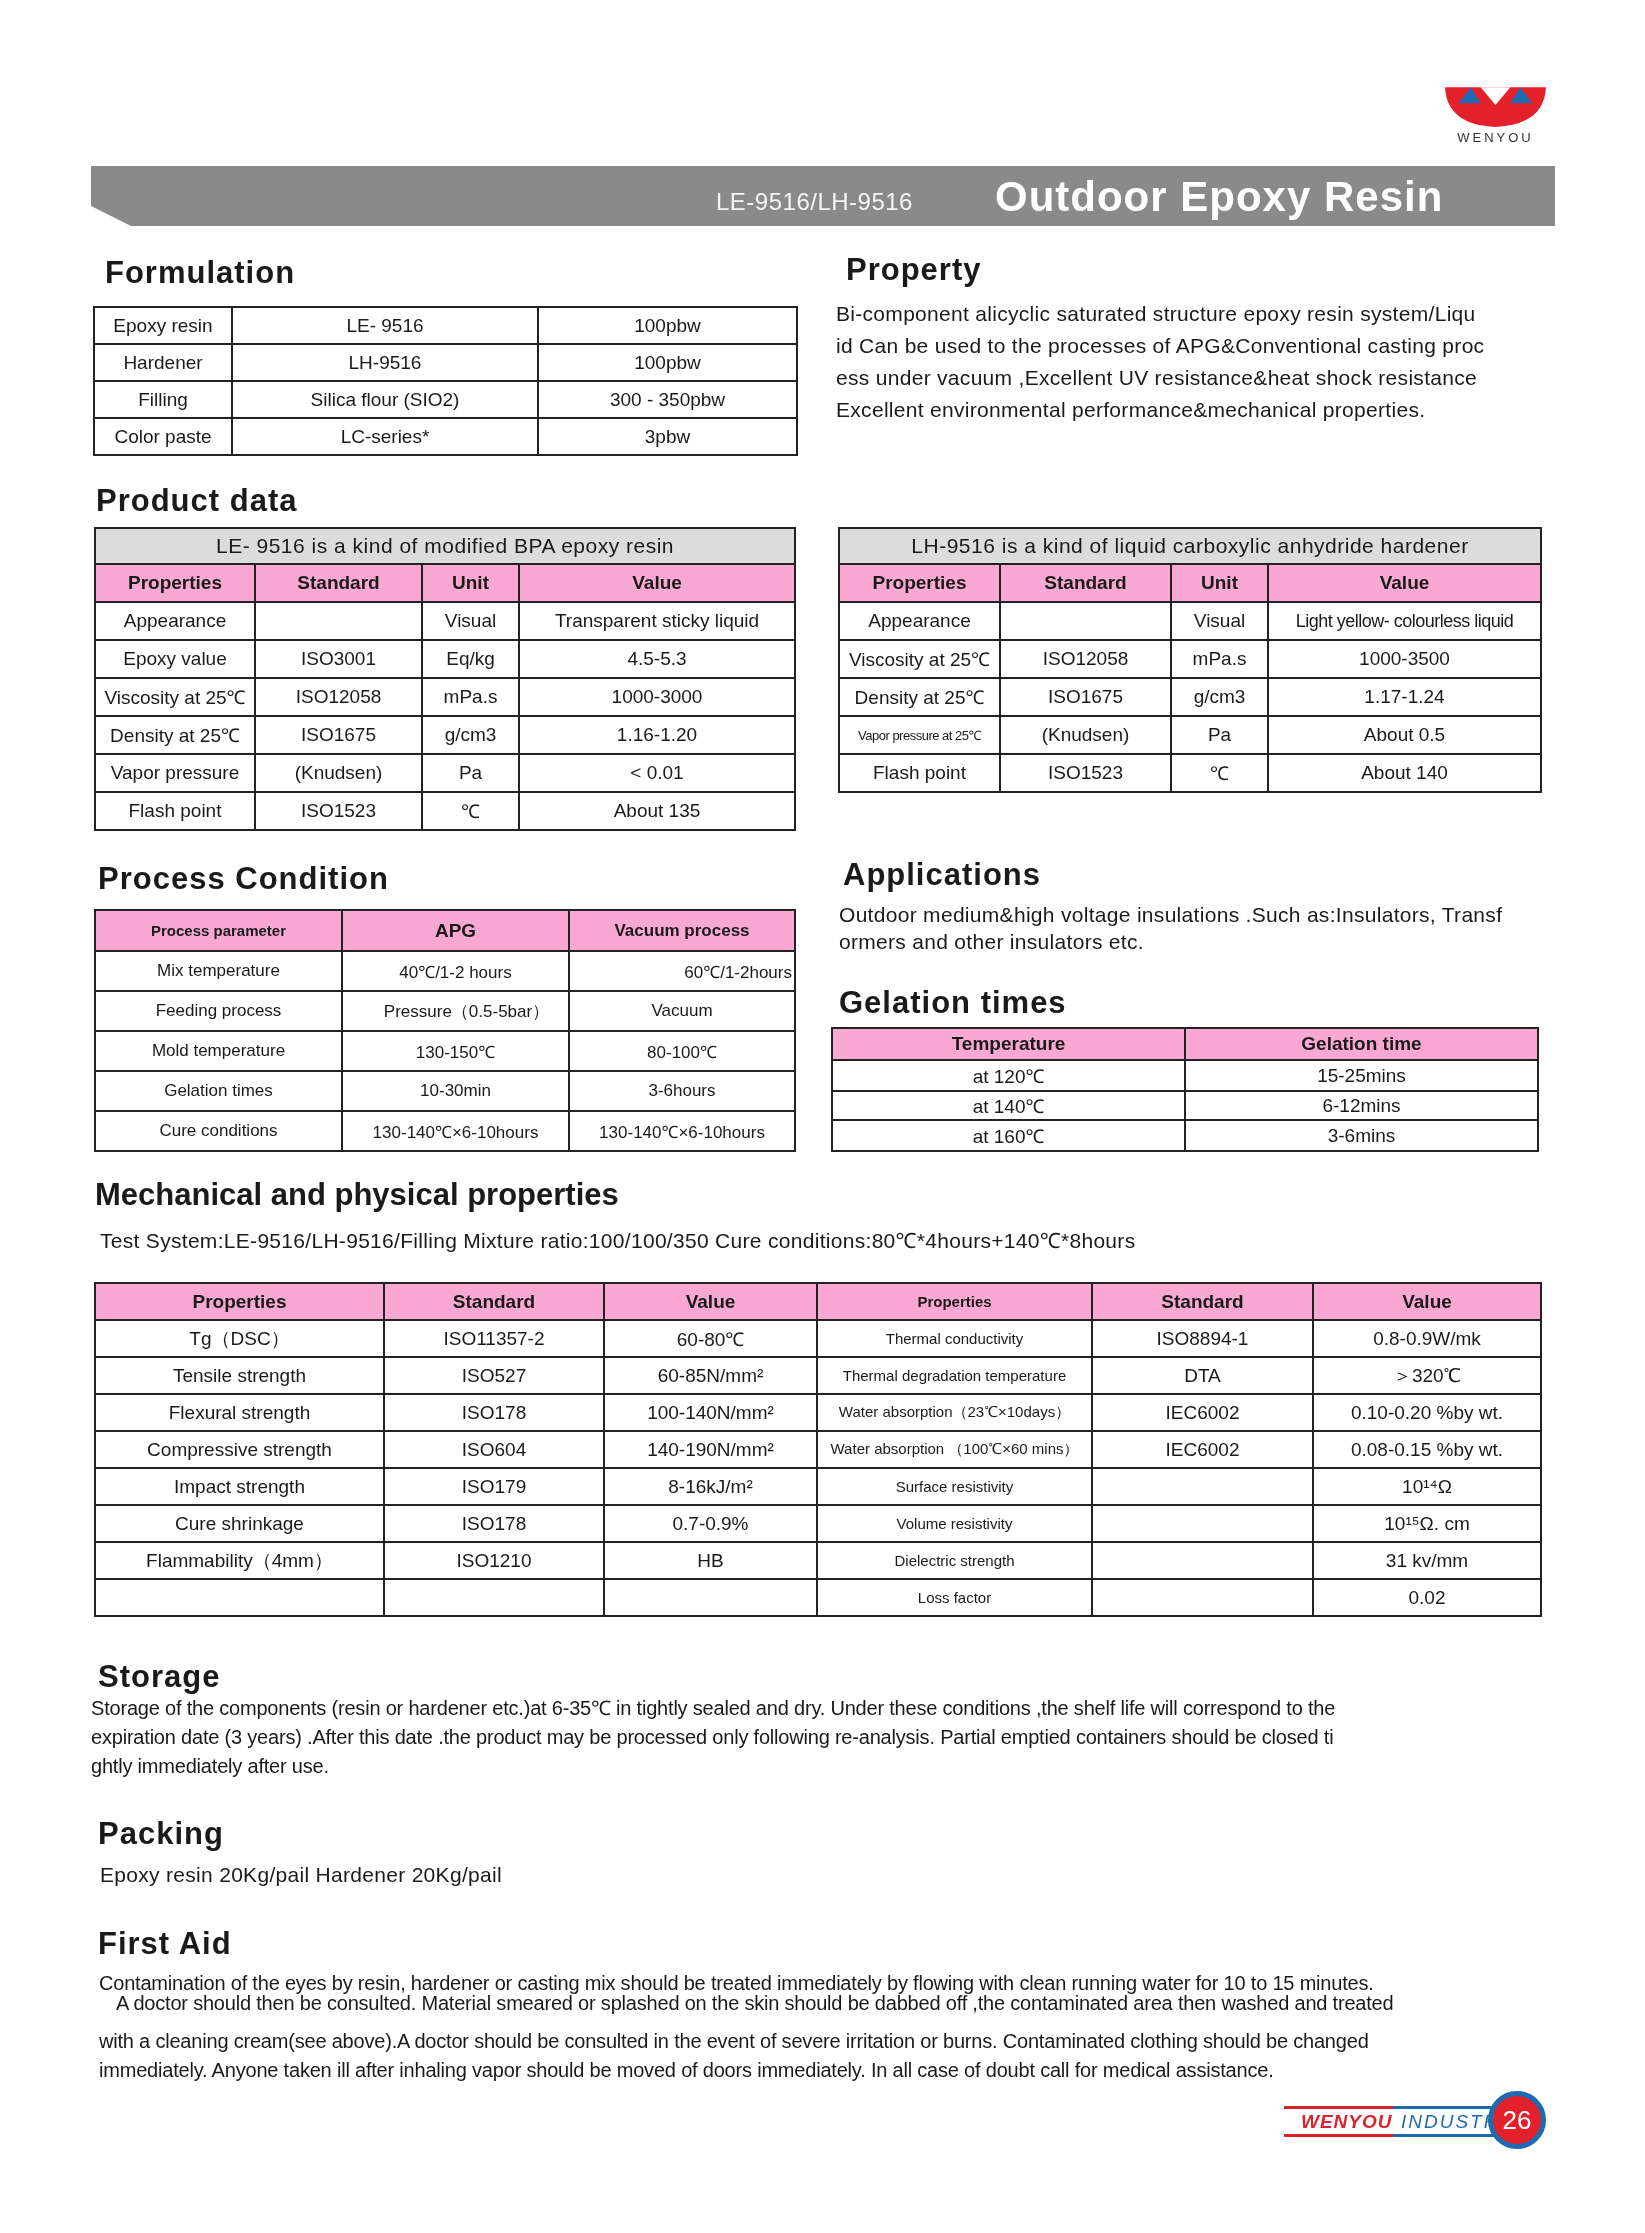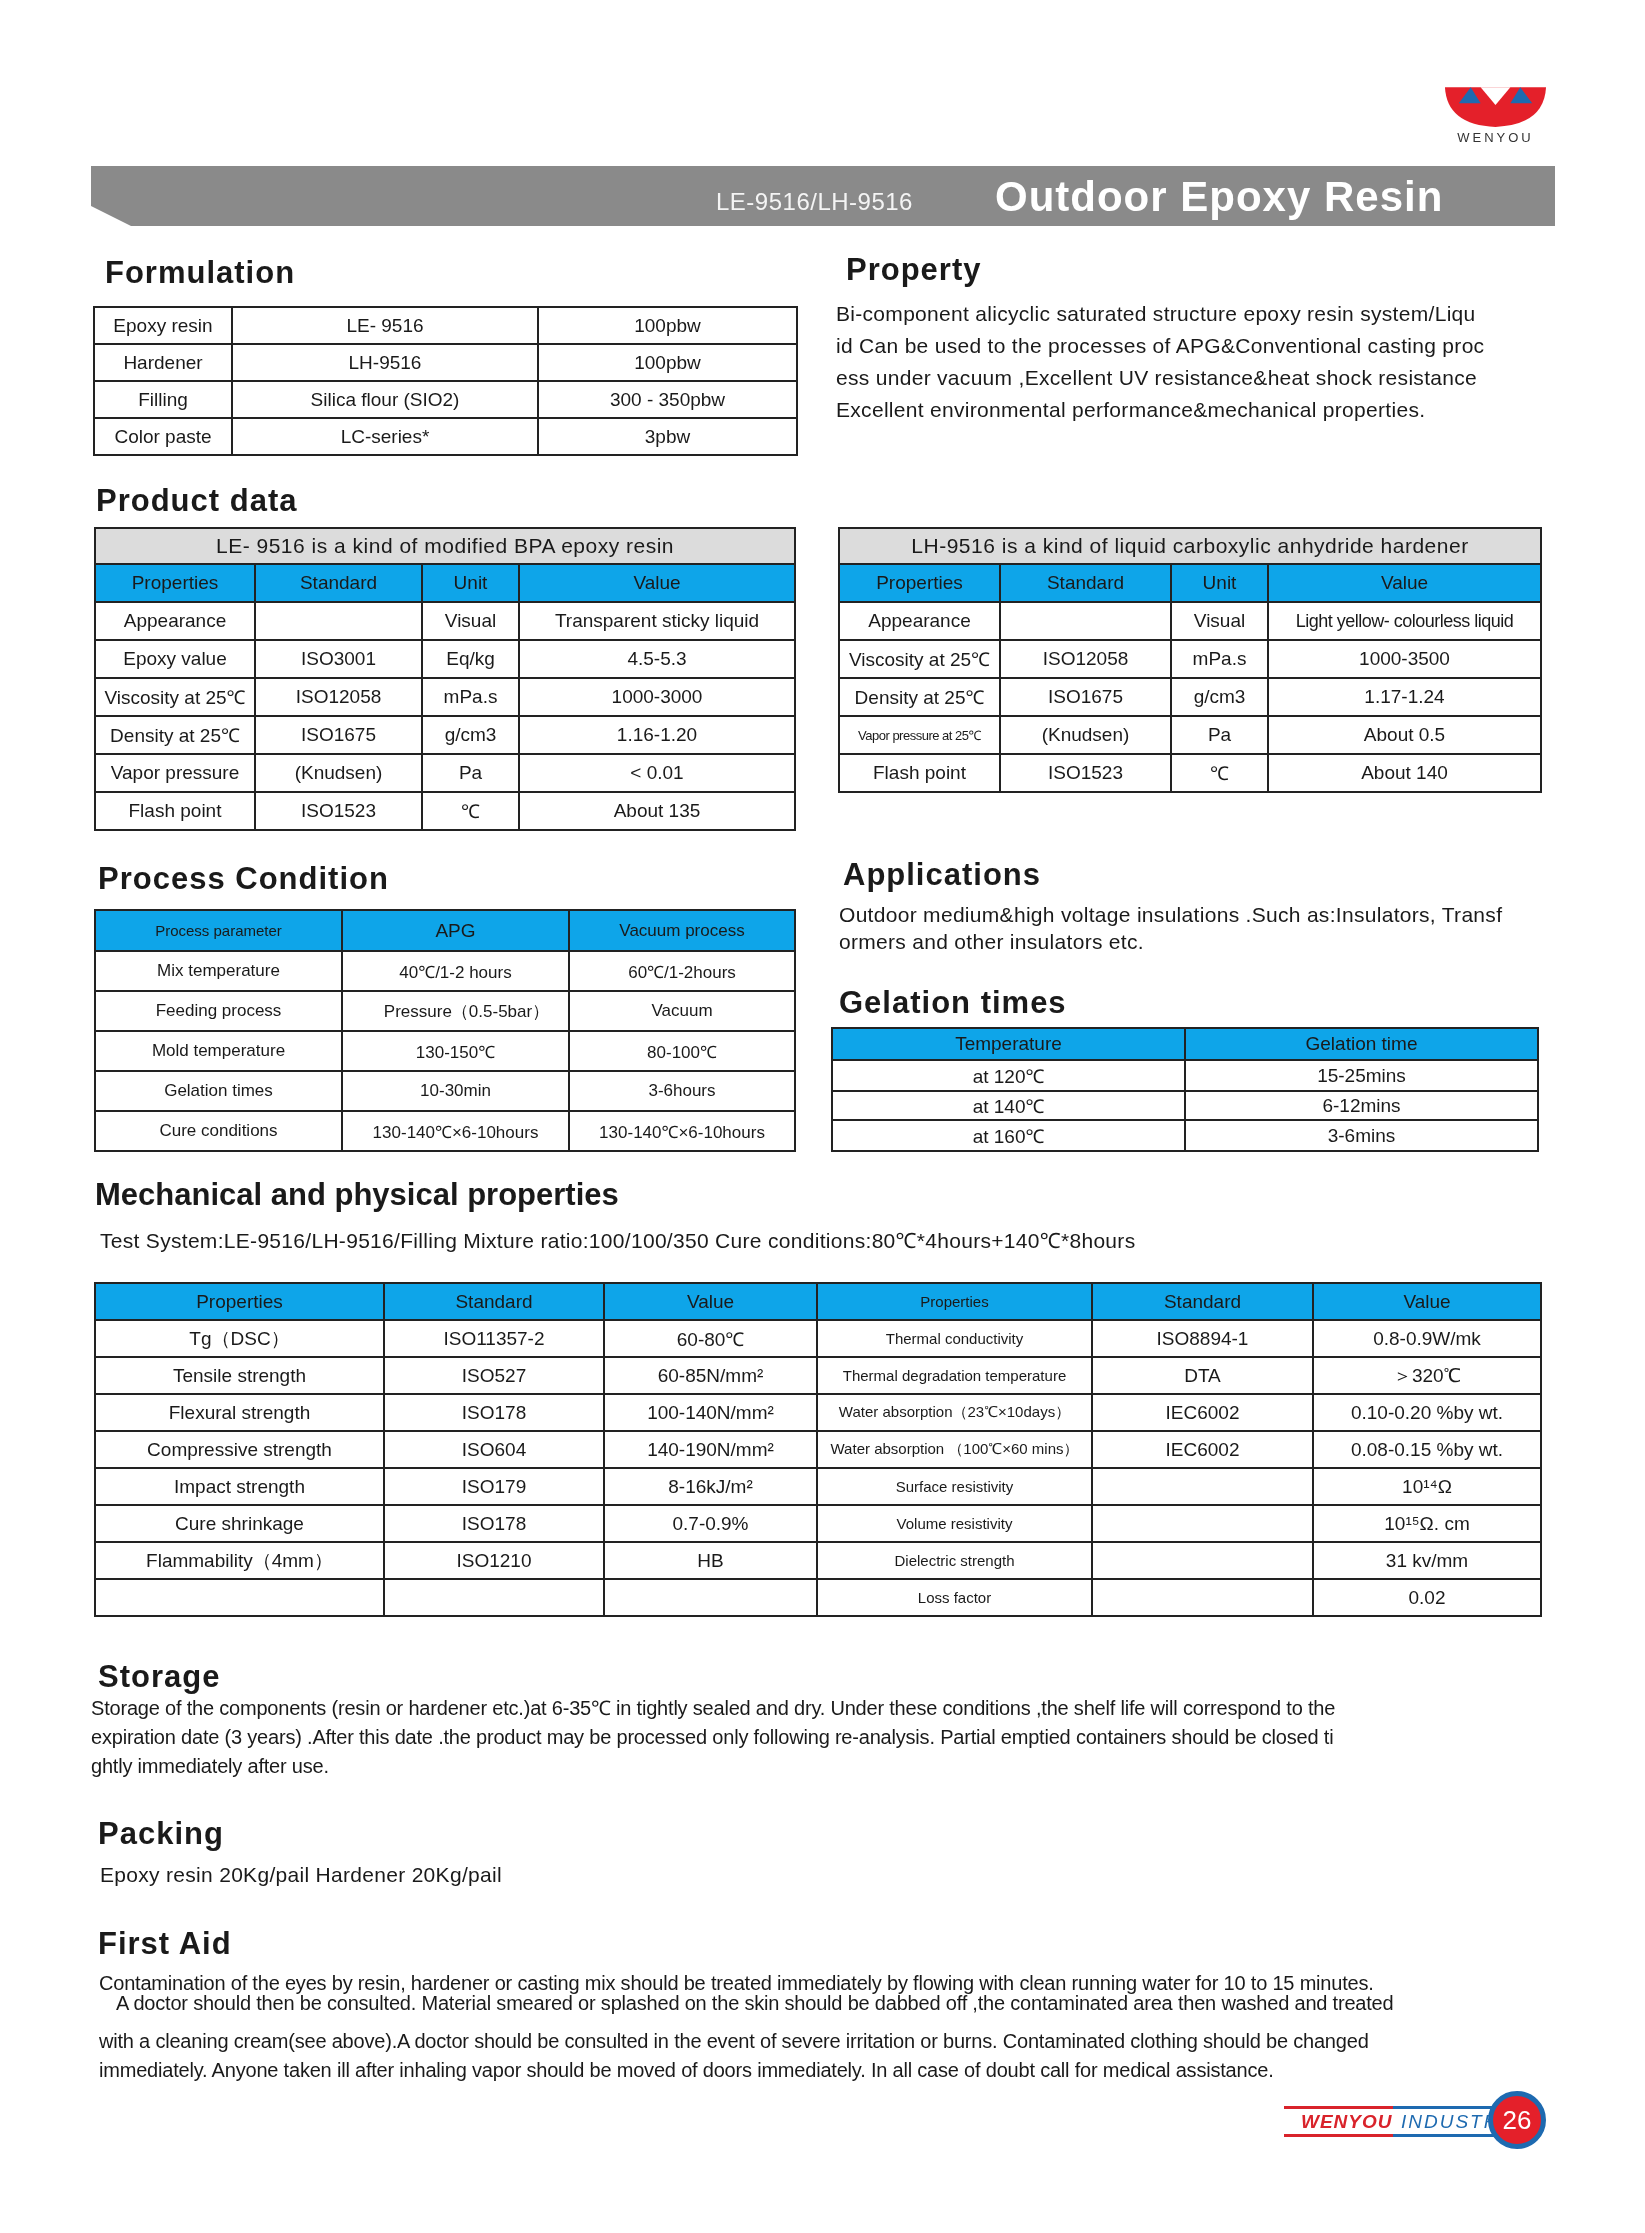--- a/index.html
+++ b/index.html
@@ -21,21 +21,21 @@
   h2 { position: absolute; font-size: 31px; font-weight: bold; color: #1a1a1a; letter-spacing: 1px; }
 
   
   .para { position: absolute; font-size: 21px; line-height: 32px; color: #1a1a1a; letter-spacing: 0.3px; }
   .para-dense { font-size: 20px; line-height: 29px; letter-spacing: -0.2px; }
 
   
   table { position: absolute; border-collapse: collapse; table-layout: fixed; }
   td, th { border: 2px solid #222; text-align: center; vertical-align: middle; font-weight: normal;
            font-size: 19px; color: #1a1a1a; padding: 0 2px; white-space: nowrap; overflow: hidden; }
-  th.hd, td.hd { background: #0ea5e9; }
+  th.hd, td.hd { background: #f9a8d4; font-weight: bold; }
   .cap { background: #dcdcdc; font-size: 21px; letter-spacing: 0.5px; }
   .small { font-size: 15px; margin-top: 18px; }
   .xsmall { font-size: 13px; letter-spacing: -0.5px; }
 
   
   .footer-line-red { left: 1284px; top: 2106px; width: 109px; height: 3px; background: #d9232b; }
   .footer-line-blue { left: 1393px; top: 2106px; width: 109px; height: 3px; background: #1e6ab0; }
   .footer-line-red2 { left: 1284px; top: 2134px; width: 109px; height: 3px; background: #d9232b; }
   .footer-line-blue2 { left: 1393px; top: 2134px; width: 109px; height: 3px; background: #1e6ab0; }
   .footer-w { left: 1301px; top: 2111px; font-size: 19px; font-style: italic; font-weight: bold; color: #d9232b; letter-spacing: 1px; }
@@ -214,21 +214,21 @@
     </colgroup>
   <tbody>
       <tr style="height:41px">
     <td class="hd small">Process parameter</td>
     <td class="hd">APG</td>
     <td class="hd small" style="font-size:17px;">Vacuum process</td>
   </tr>
   <tr style="height:40px">
     <td class="small" style="font-size:17px;">Mix temperature</td>
     <td style="font-size:17px;">40℃/1-2 hours</td>
-    <td style="font-size:17px;">60℃/1-2hours</td>
+    <td style="font-size:17px;text-align:right;">60℃/1-2hours</td>
   </tr>
   <tr style="height:40px">
     <td style="font-size:17px;">Feeding process</td>
     <td style="font-size:17px;padding-left:24px;">Pressure（0.5-5bar）</td>
     <td style="font-size:17px;">Vacuum</td>
   </tr>
   <tr style="height:40px">
     <td style="font-size:17px;border-radius:10px;">Mold temperature</td>
     <td style="font-size:17px;">130-150℃</td>
     <td style="font-size:17px;">80-100℃</td>

